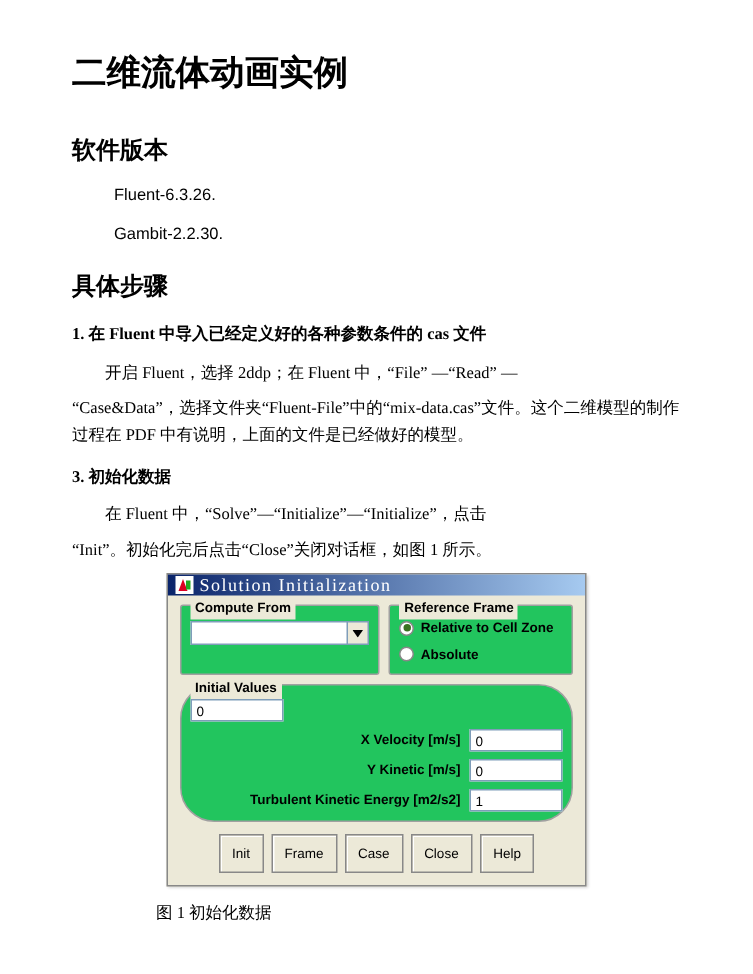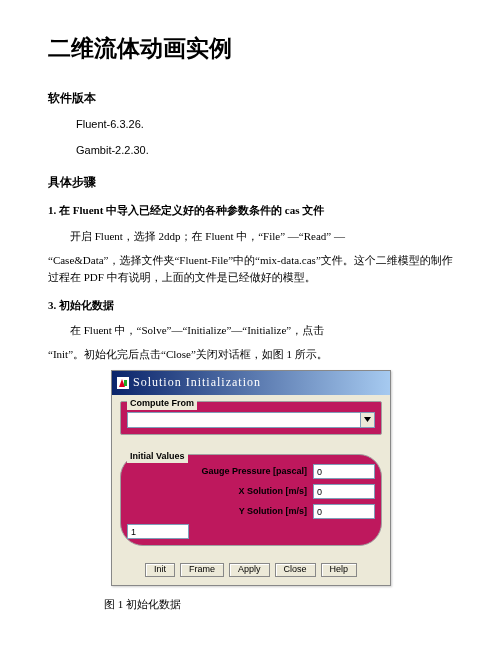--- a/index.html
+++ b/index.html
@@ -13,25 +13,25 @@
       padding: 30px 48px 20px 48px;
       line-height: 1.6;
     }
     .title {
       font-size: 23px;
       font-weight: bold;
       margin-bottom: 22px;
       font-family: "SimHei","黑体",sans-serif;
     }
     .section-heading {
-      font-size: 12px;
+      font-size: 16px;
       font-weight: bold;
       margin-top: 14px;
       margin-bottom: 8px;
-      font-family: Liberation Serif, serif;
+      font-family: Liberation Mono, monospace;
     }
     .indent-line {
       margin-left: 28px;
       margin-bottom: 8px;
       font-family: Liberation Sans, sans-serif;
     }
     .step-heading {
       font-size: 11px;
       font-weight: bold;
       margin-top: 10px;
@@ -53,36 +53,36 @@
       font-size: 9px;
       color: #000;
       box-shadow: 1px 1px 2px rgba(0,0,0,.2);
     }
     .titlebar {
       background: linear-gradient(to right, #0a246a 0%, #a6caf0 100%);
       color: #fff;
       padding: 2px 5px;
       display:flex;
       align-items:center;
-      height:24px;
+      height:14px;
       font-family: "SimSun","宋体",serif;
       font-size: 12px;
       letter-spacing: 1px;
     }
     .titlebar .ticon { width:12px;height:12px;background:#fff;margin-right:4px;display:inline-flex;align-items:center;justify-content:center;}
     .titlebar .ticon svg{width:10px;height:10px;}
     .dlg-body { padding: 6px 8px 8px 8px; }
     .row-top { display:flex; gap:6px; }
     .group {
       border: 1px solid #a0a0a0;
       border-radius:2px;
       padding: 4px 6px 6px 6px;
       position:relative;
-      background: #be185d;
-      margin-bottom:17px;
+      background: #22c55e;
+      margin-bottom:4px;
     }
     .group-title {
       position:absolute;
       top:-6px; left:6px;
       background:#ece9d8;
       padding: 0 3px;
       font-size:9px;
       font-weight:bold;
     }
     .combo {
@@ -97,21 +97,21 @@
     .radio-row{display:flex;align-items:center;gap:4px;margin-top:3px;}
     .radio-dot{width:10px;height:10px;border-radius:50%;border:1px solid #888;display:inline-flex;align-items:center;justify-content:center;background:#fff;}
     .radio-dot.sel::after{content:"";width:5px;height:5px;border-radius:50%;background:#3a7220;}
     .field-row{
       display:flex;align-items:center;margin-top:5px;
     }
     .field-row .lab{ flex:1; text-align:right; padding-right:6px; font-weight:bold; font-size:9px;}
     .field-row .inp{ width:62px;height:15px;background:#fff;border:1px solid #7f9db9;padding:1px 3px;font-size:9px;line-height:12px;}
     .btn-row{display:flex;justify-content:center;gap:5px;margin-top:8px;}
     .btn{
-      background:#ece9d8;border:1px solid #888;height:14px;padding:0 8px;display:flex;align-items:center;font-size:9px;
+      background:#ece9d8;border:1px solid #888;height:26px;padding:0 8px;display:flex;align-items:center;font-size:9px;
       box-shadow: inset 1px 1px 0 #fff;
     }
     .caption { text-indent: 56px; margin-top:6px; }
   </style>
 </head>
 <body>
 
 <div class="title">二维流体动画实例</div>
 
 <div class="section-heading">软件版本</div>
@@ -146,45 +146,56 @@
           <div class="group-title">Compute From</div>
           <div class="combo">
             <div class="cbox"></div>
             <div class="cdrop">
               <svg width="7" height="5" viewBox="0 0 7 5">
                   <path d="M0 0 L7 0 L3.5 5 Z" fill="#000"></path>
                 </svg>
             </div>
           </div>
         </div>
+        <div class="group" style="flex:1;">
+          <div class="group-title">Reference Frame</div>
+          <div class="radio-row">
+            <span class="radio-dot sel"></span>
+            <span style="font-weight:bold;">Relative to Cell Zone</span>
+          </div>
+          <div class="radio-row">
+            <span class="radio-dot"></span>
+            <span style="font-weight:bold;">Absolute</span>
+          </div>
+        </div>
       </div>
 
       <div class="group" style="margin-top:2px;border-radius:23px;">
         <div class="group-title">Initial Values</div>
         <div class="field-row">
-          <div class="lab">Gauge Pressure [pascal]</div>
           <div class="inp">0</div>
         </div>
         <div class="field-row">
-          <div class="lab">X Solution [m/s]</div>
+          <div class="lab">X Velocity [m/s]</div>
           <div class="inp">0</div>
         </div>
         <div class="field-row">
-          <div class="lab">Y Solution [m/s]</div>
+          <div class="lab">Y Kinetic [m/s]</div>
           <div class="inp">0</div>
         </div>
         <div class="field-row">
+          <div class="lab">Turbulent Kinetic Energy [m2/s2]</div>
           <div class="inp">1</div>
         </div>
       </div>
 
       <div class="btn-row">
         <div class="btn">Init</div>
         <div class="btn">Frame</div>
-        <div class="btn">Apply</div>
+        <div class="btn">Case</div>
         <div class="btn">Close</div>
         <div class="btn">Help</div>
       </div>
     </div>
   </div>
 </div>
 
 <div class="body-text caption">图 1 初始化数据</div>
 
 </body></html>

